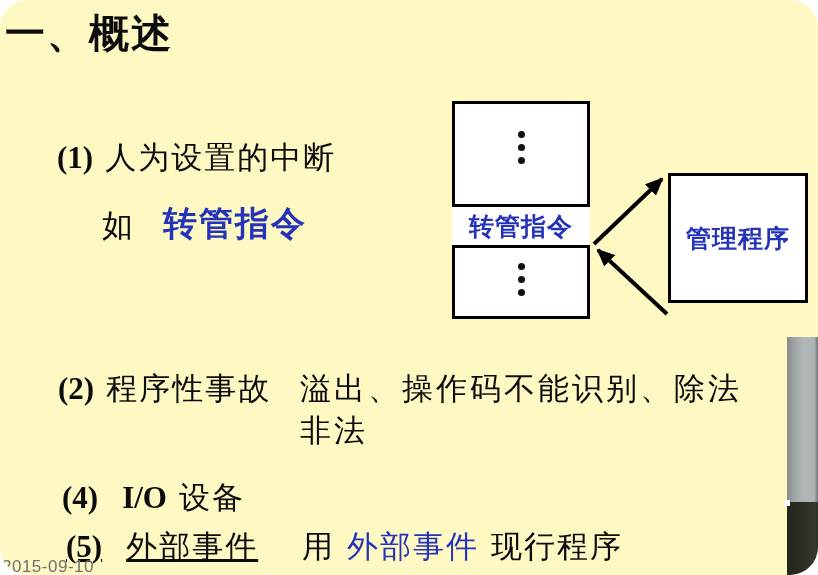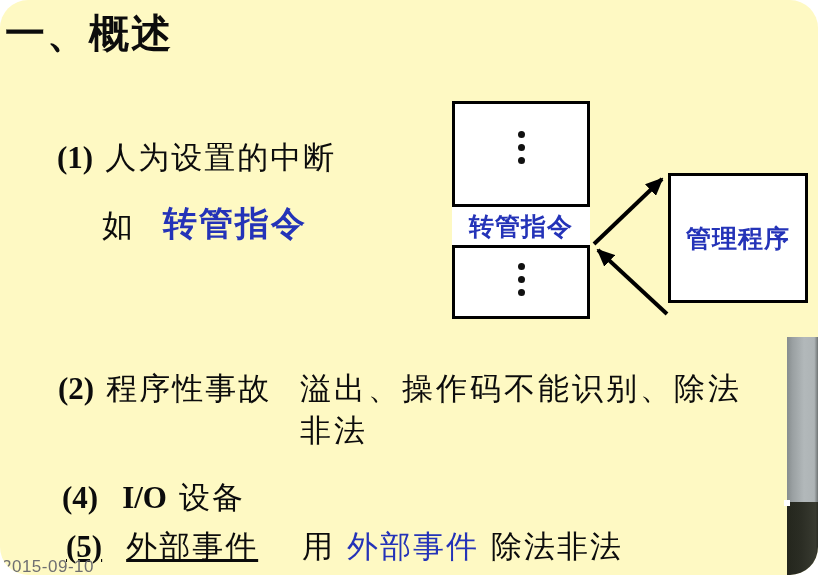--- a/index.html
+++ b/index.html
@@ -96,21 +96,21 @@
     <span class="detail cjk">溢出、操作码不能识别、除法非法</span>
   </div>
 
 
   <div class="row r4">
     <span class="lead"><span class="num">(4)</span><span class="gap"></span><span class="gap"></span><span class="num">I/O</span><span class="gap"></span><span class="cjk">设备</span></span>
   </div>
 
   <div class="row r5">
     <span class="lead"><span class="num">(5)</span><span class="gap"></span><span class="gap"></span><span class="cjk">外部事件</span></span>
-    <span class="detail"><span class="cjk">用</span><span class="gap"></span><span class="cjk blue">外部事件</span><span class="gap"></span><span class="cjk">除法非法</span></span>
+    <span class="detail"><span class="cjk">用</span><span class="gap"></span><span class="cjk blue">外部事件</span><span class="gap"></span><span class="cjk">现行程序</span></span>
   </div>
 
   <div class="abs datestamp">2015-09-10</div>
 
   <div class="strip">
     <div class="strip-light"></div>
     <div class="strip-dark"></div>
     <div class="strip-notch"></div>
   </div>
 

